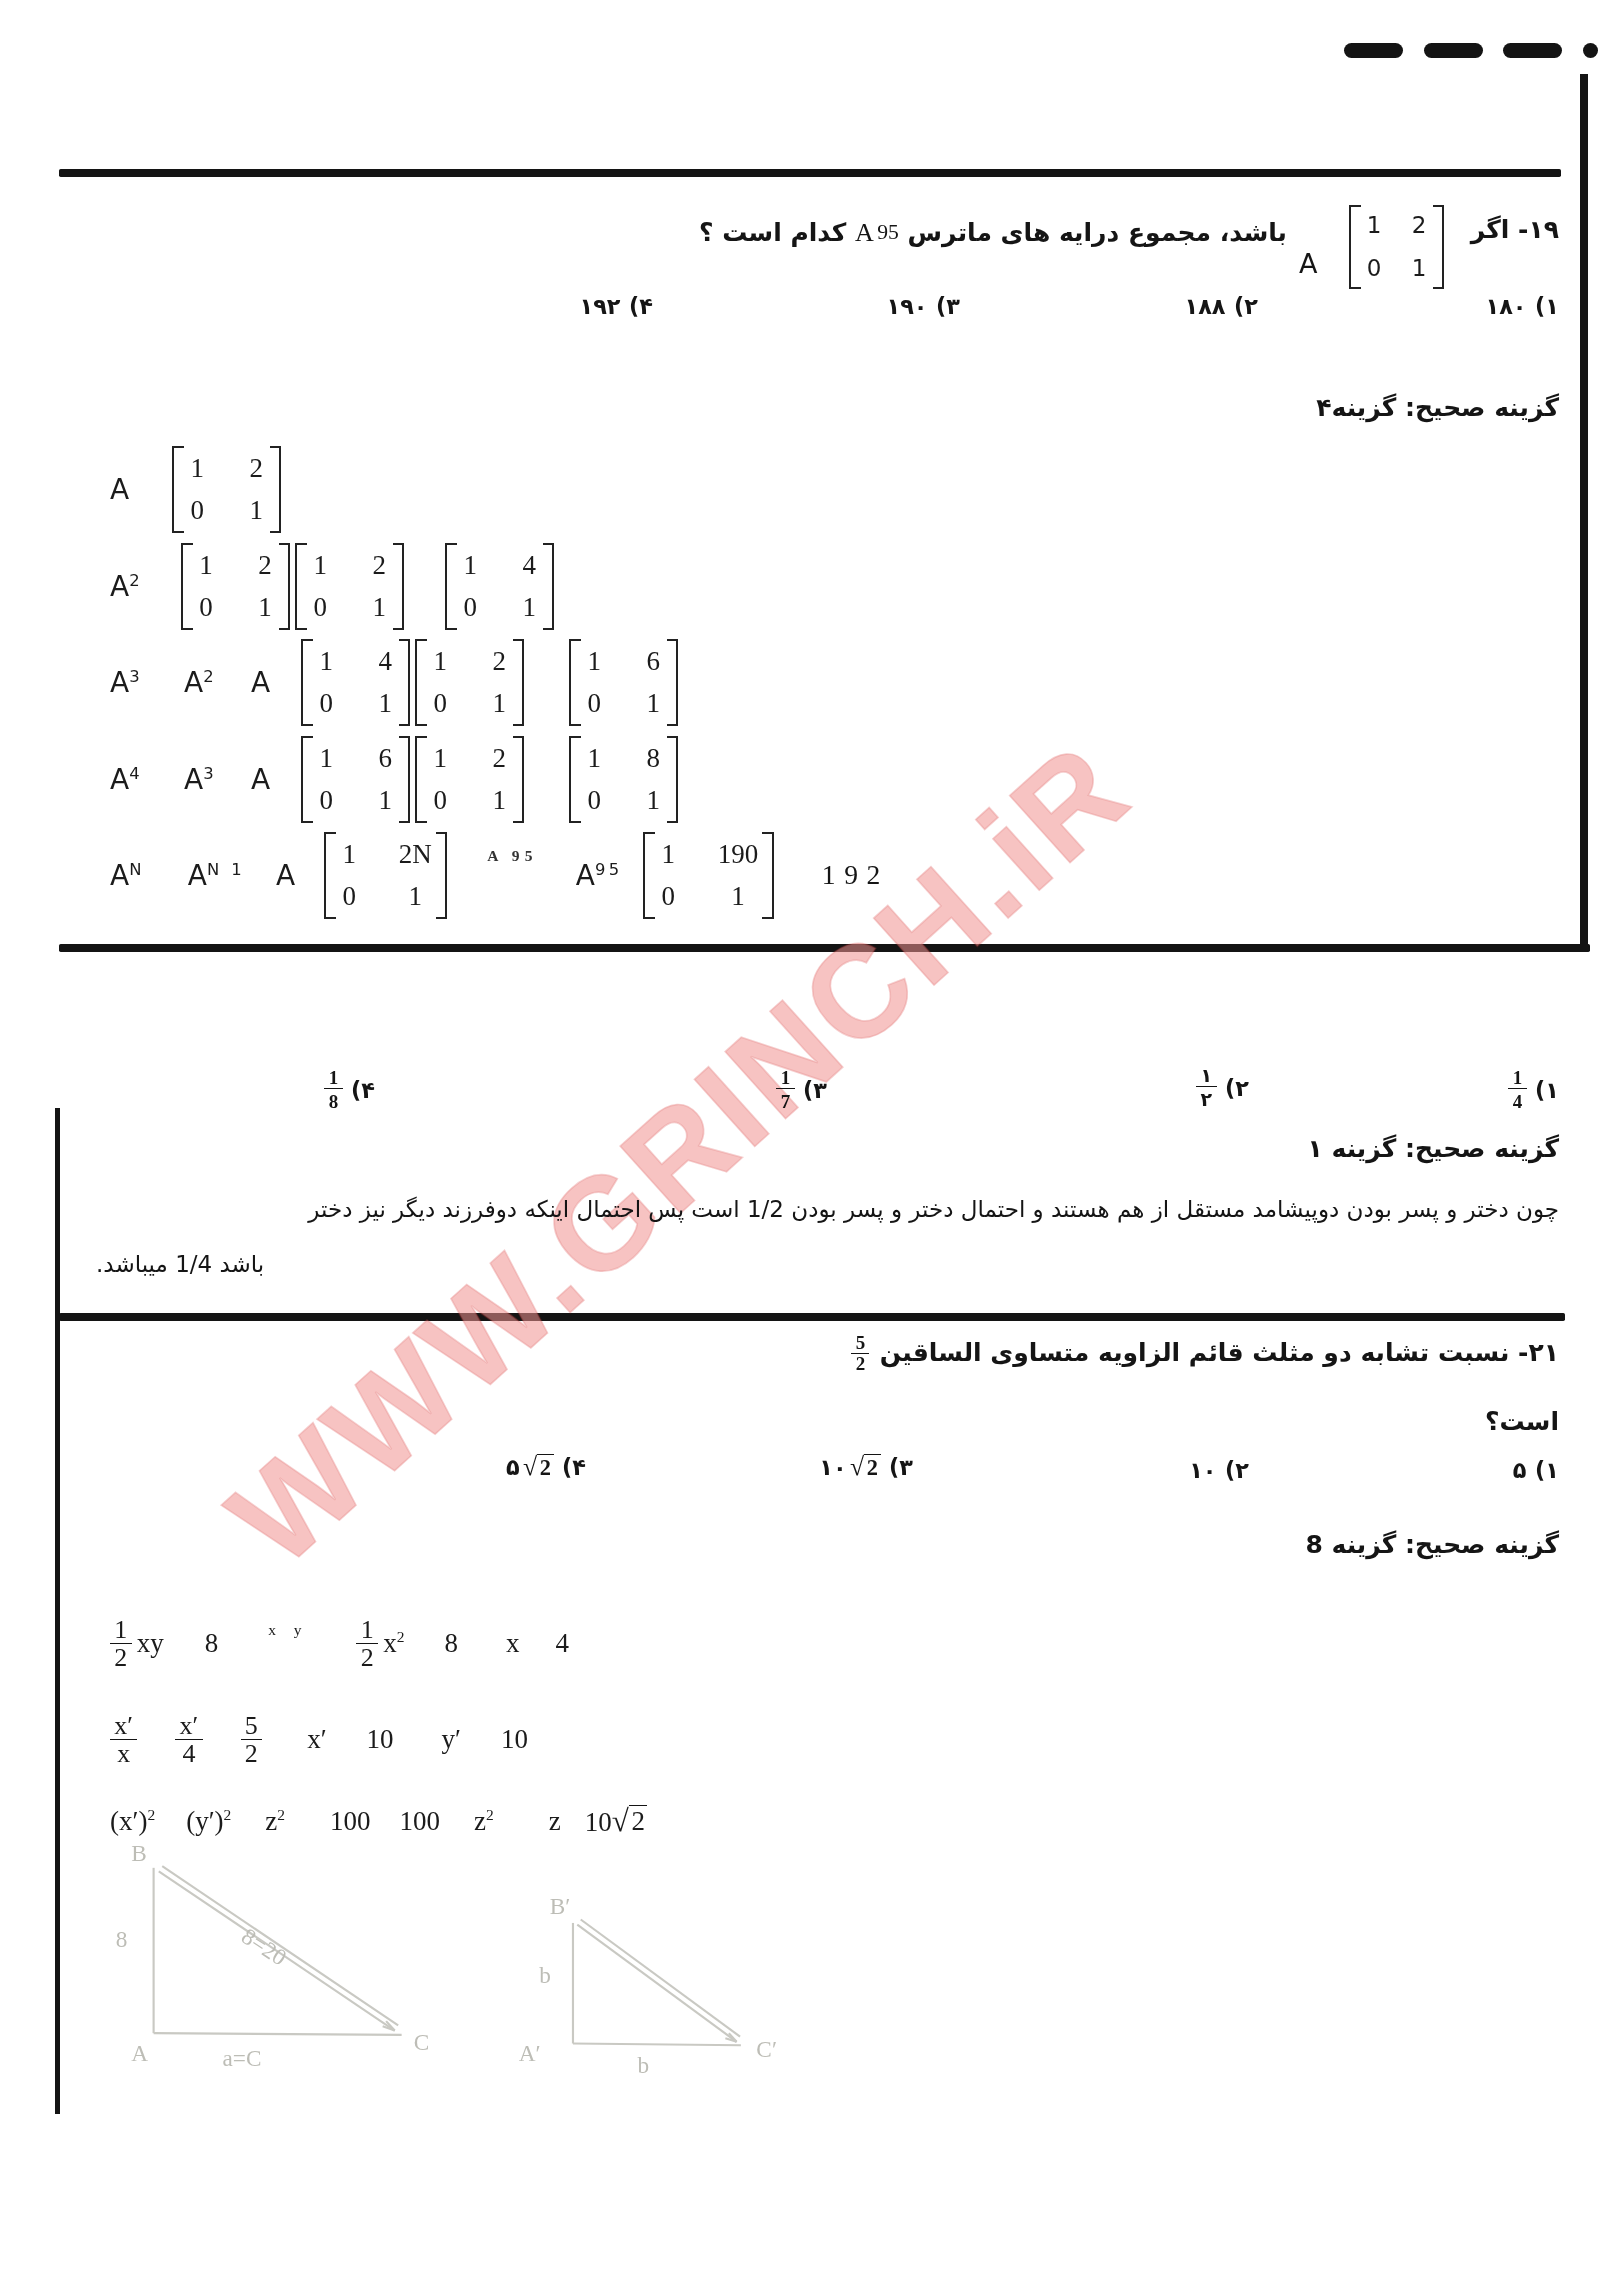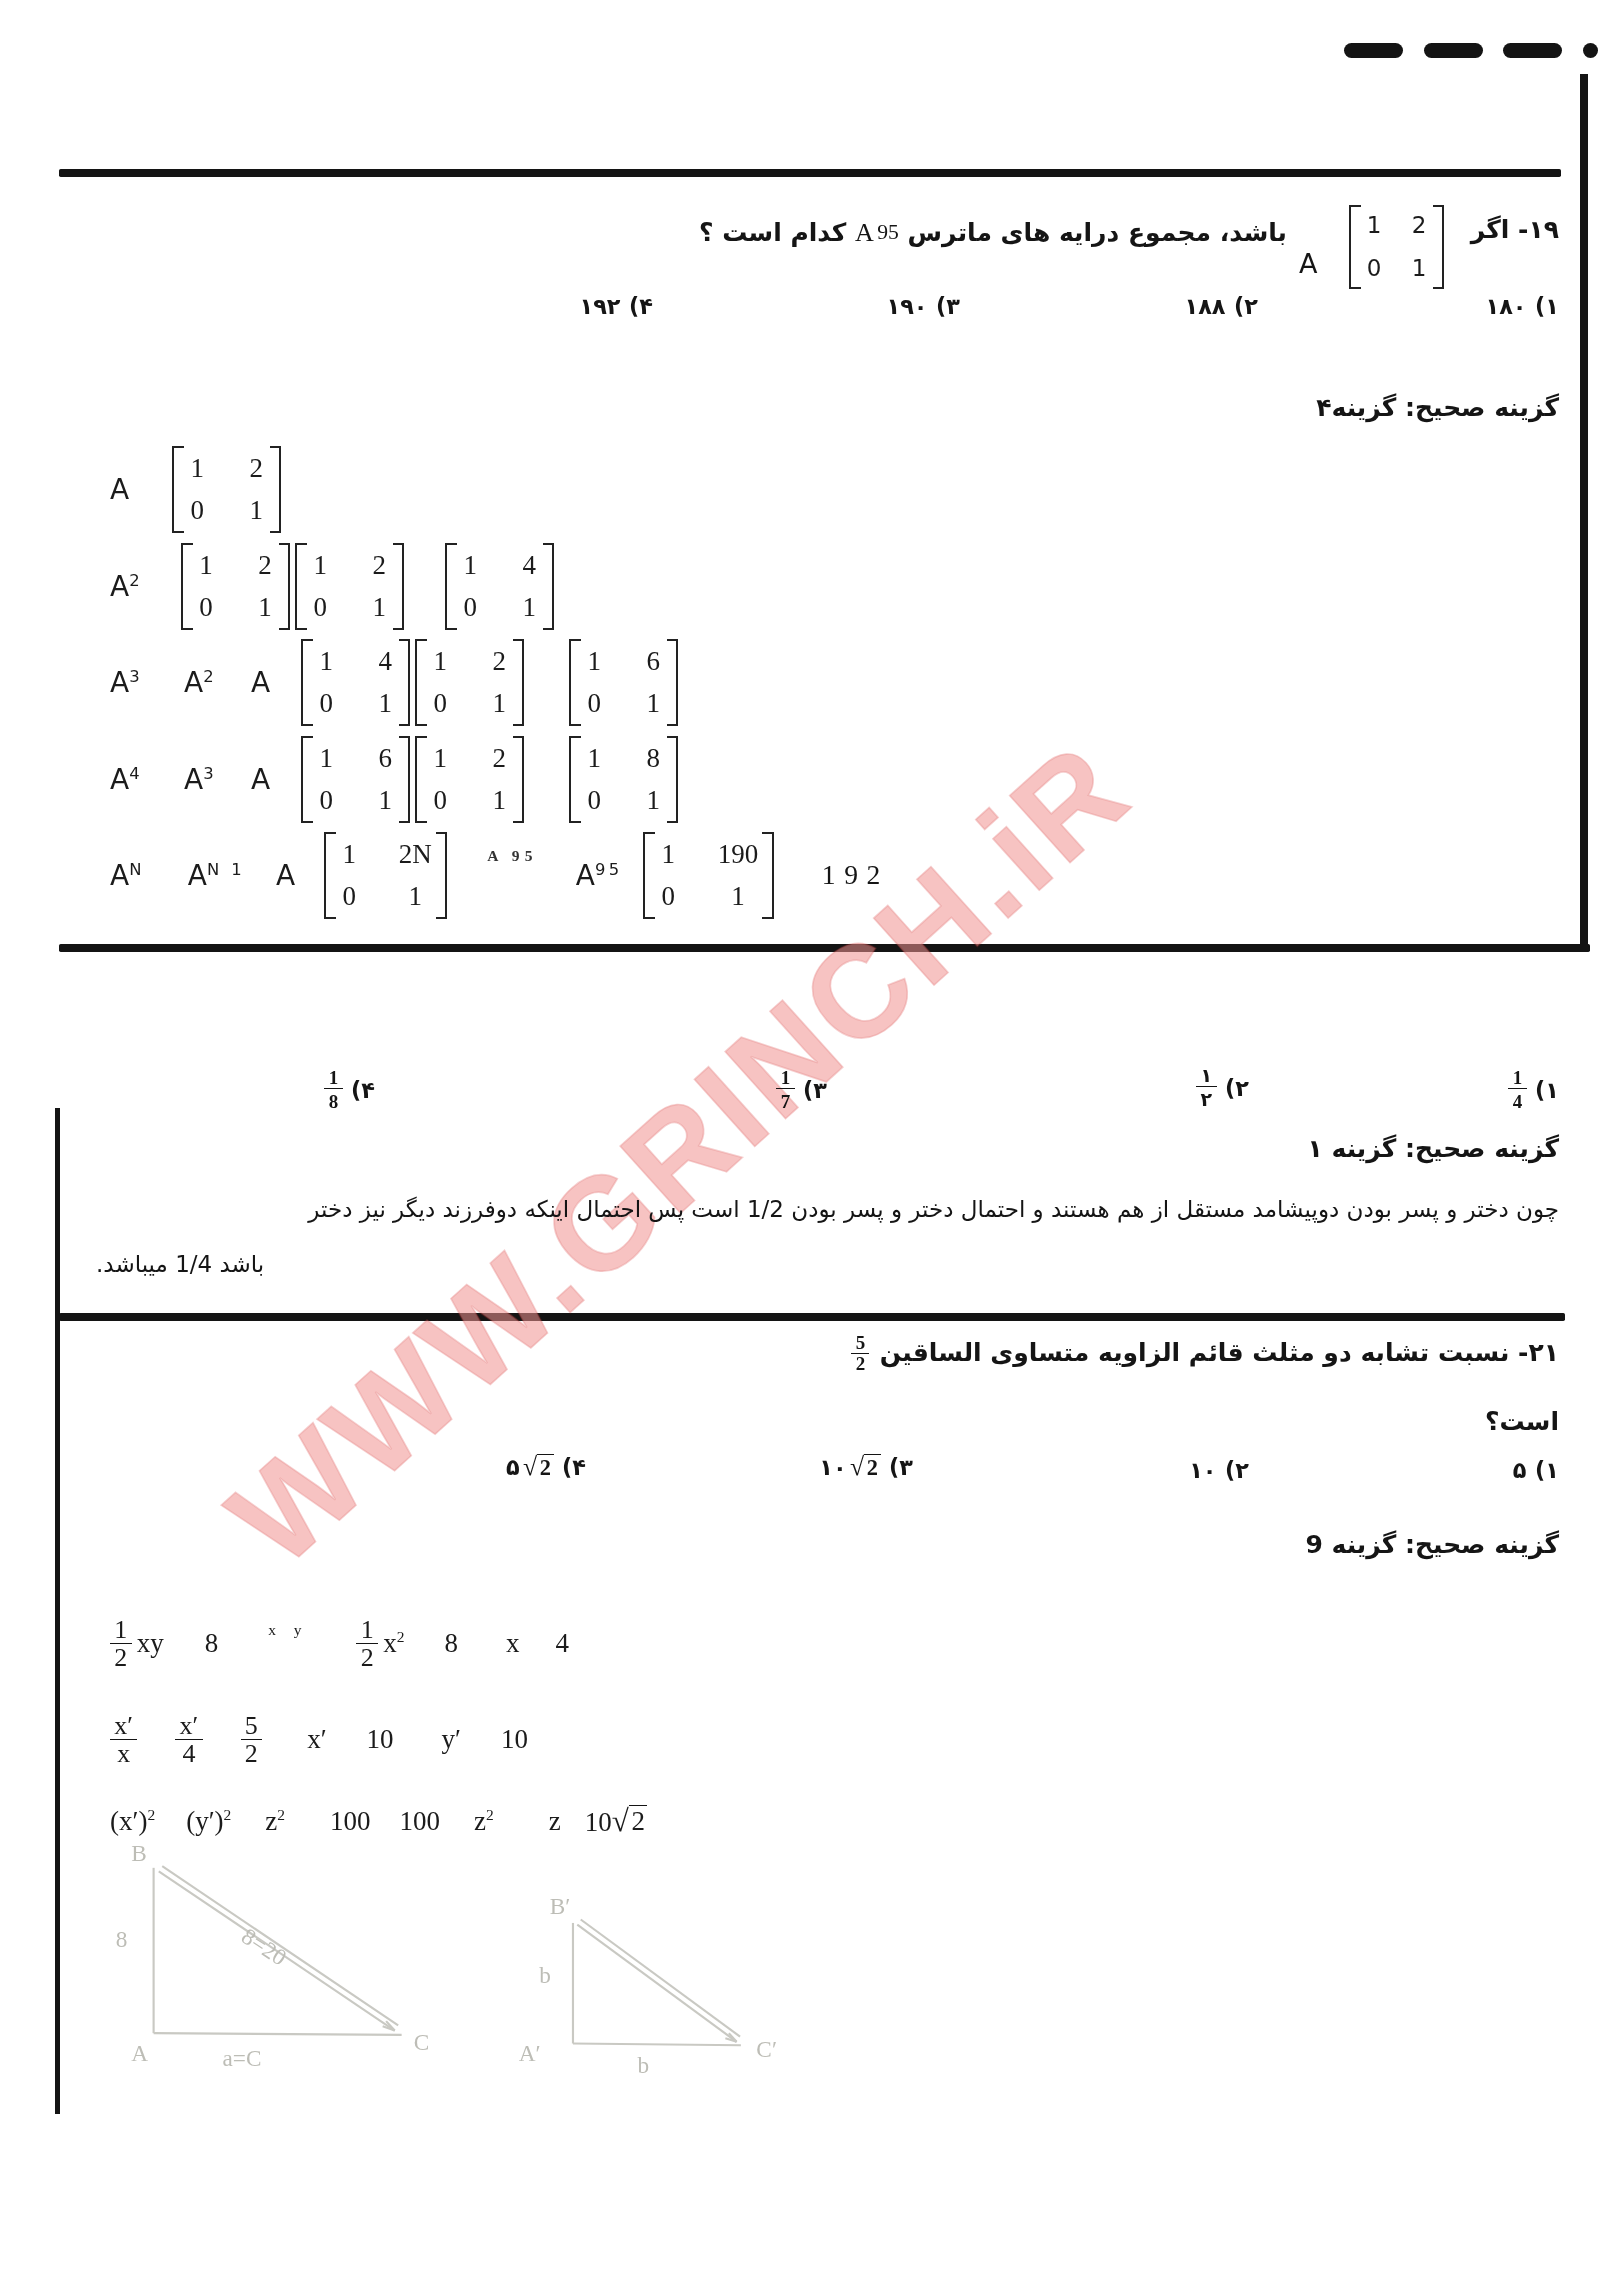--- a/index.html
+++ b/index.html
@@ -291,21 +291,21 @@
     <span>۴)</span>
     <span class="unit">
         <span>۵</span>
         <span class="rad">
           <span class="rsign">√</span>
           <span class="rnum serif">2</span>
         </span>
       </span>
   </div>
 
-  <div class="abs rtl anskey z2" style="right:64px;top:1530px;">گزینه صحیح: گزینه 9</div>
+  <div class="abs rtl anskey z2" style="right:64px;top:1530px;">گزینه صحیح: گزینه 8</div>
 
   
   <div class="abs mathline z2" style="left:110px;top:1616px;">
     <span class="frac fr30">
       <span class="fn">1</span>
       <span class="fd">2</span>
     </span>
     <span style="margin-left:5.2px;">xy</span>
     <span style="margin-left:41px;">8</span>
     <span class="supnote" style="margin-left:50px;">x y</span>

